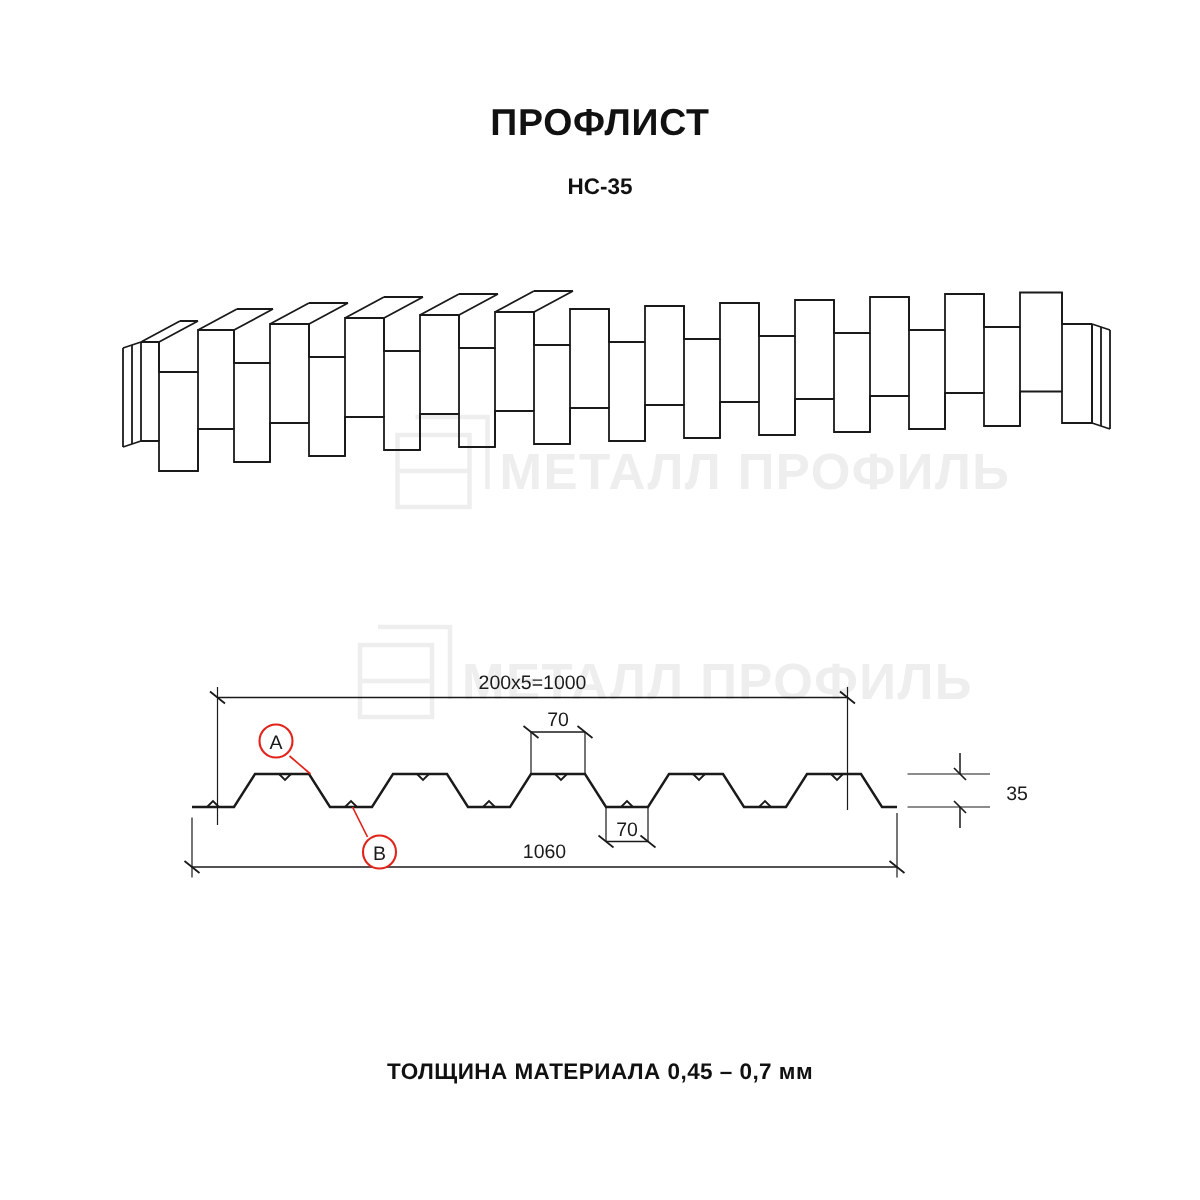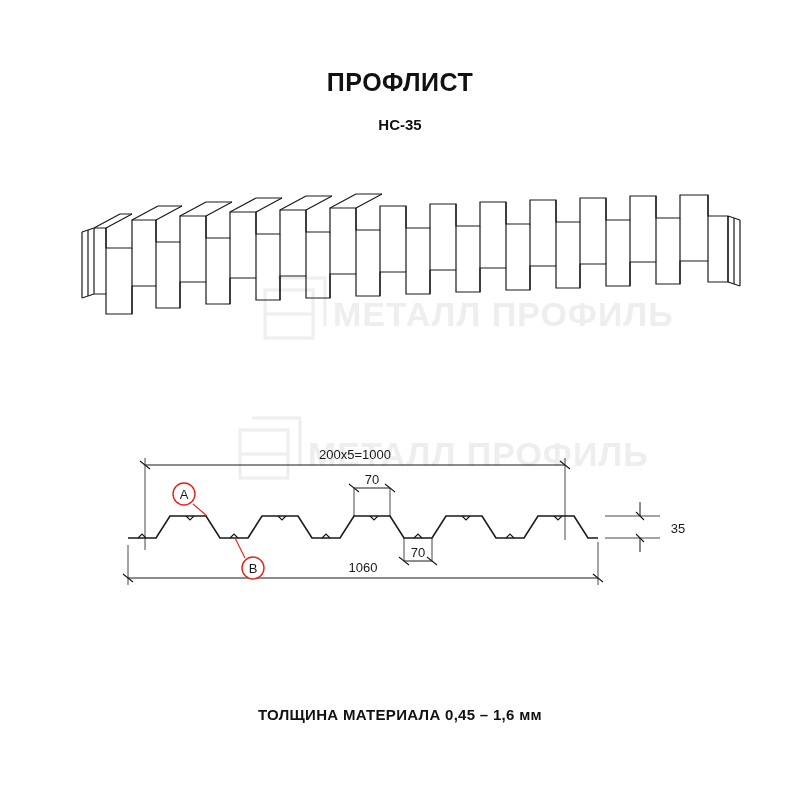--- a/index.html
+++ b/index.html
@@ -212,15 +212,15 @@
       </g>
 
       <text x="295" y="29" text-anchor="middle" font-size="13" fill="#1a1a1a">200х5=1000</text>
       <text x="303" y="142" text-anchor="middle" font-size="13" fill="#1a1a1a">1060</text>
       <text x="618" y="103" text-anchor="middle" font-size="13" fill="#1a1a1a">35</text>
       <text x="312" y="54" text-anchor="middle" font-size="13" fill="#1a1a1a">70</text>
       <text x="358" y="127" text-anchor="middle" font-size="13" fill="#1a1a1a">70</text>
     </svg>
   </div>
 
-  <div class="footer-note">ТОЛЩИНА МАТЕРИАЛА 0,45 – 1,6 мм</div>
+  <div class="footer-note">ТОЛЩИНА МАТЕРИАЛА 0,45 – 0,7 мм</div>
 
 </div>
 
 </body></html>

